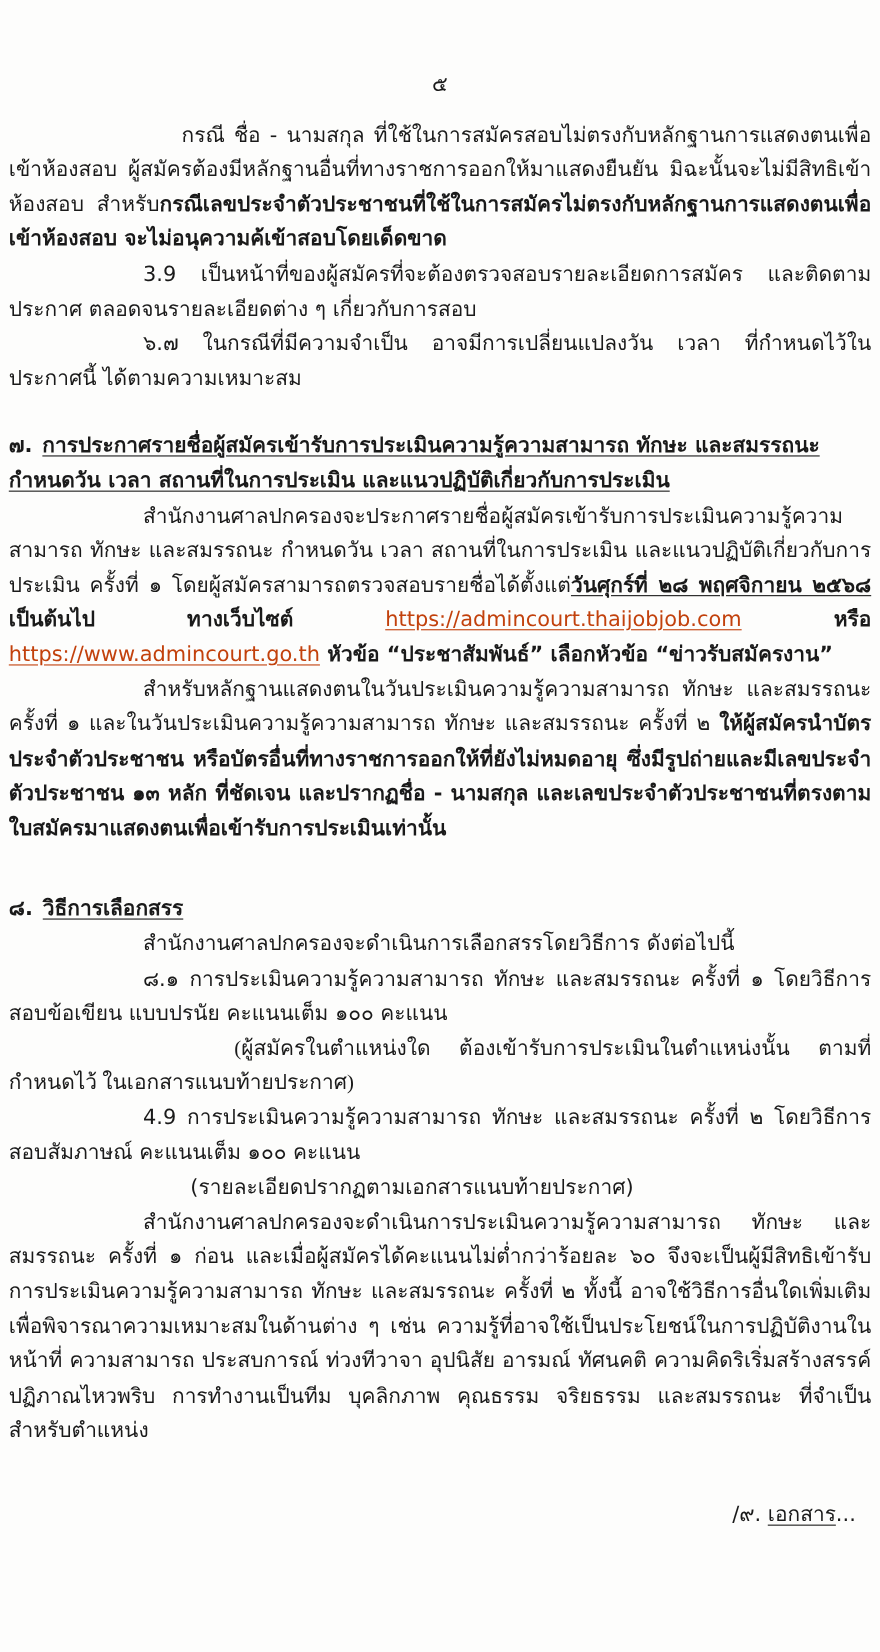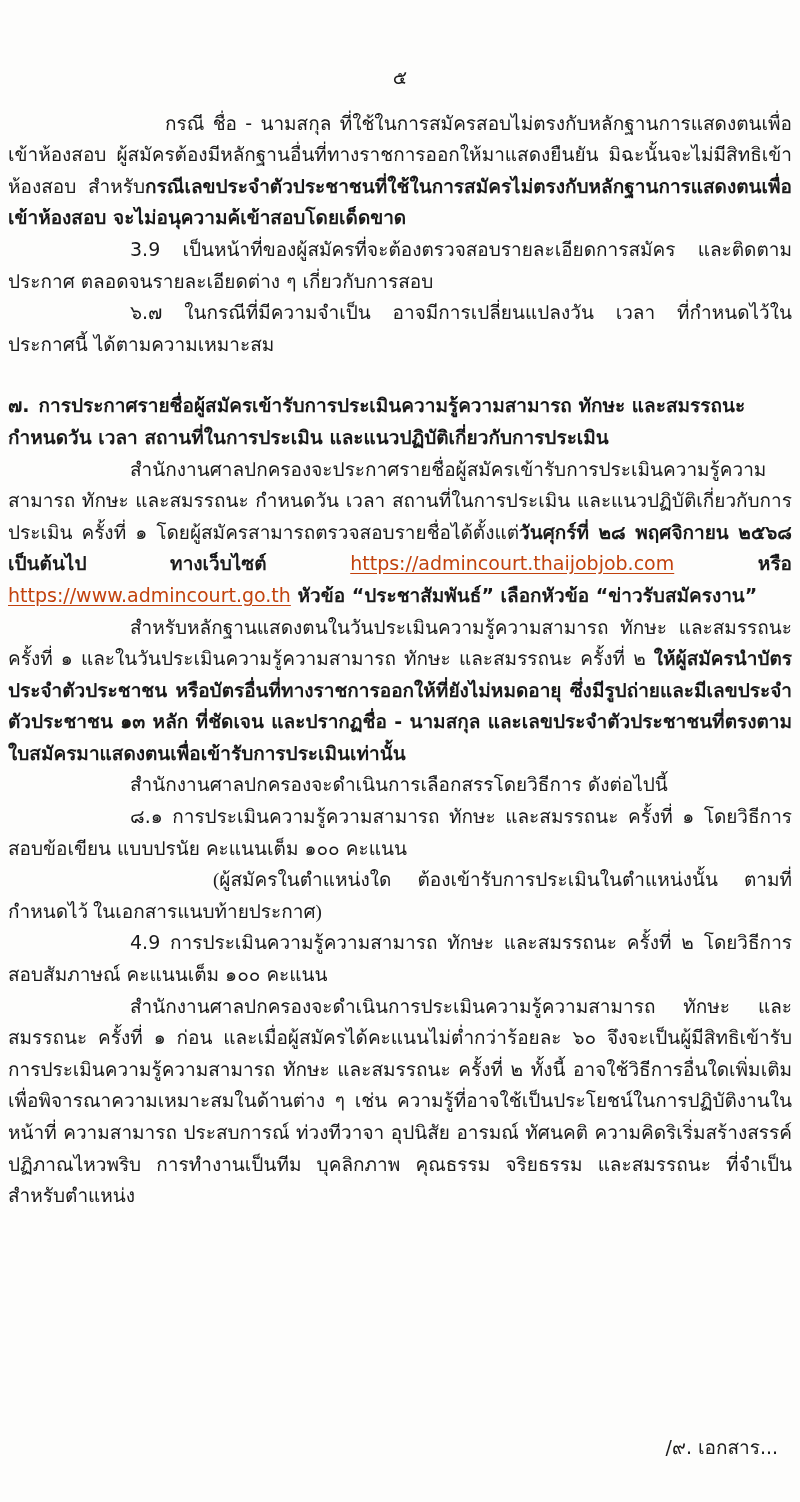--- a/index.html
+++ b/index.html
@@ -36,30 +36,30 @@
   .ind-n2 { text-indent: 165px; }   
   .heading {
     margin: 0;
     font-weight: 700;
     text-align: left;
   }
   .heading > span:first-child { margin-right: 9px; }
   .mt-sec7 { margin-top: 30px; }
   .mt-sec8 { margin-top: 42px; }
   .b { font-weight: 700; }
-  .u { text-underline-offset: 3px; margin-top: 40px; }
+  .u { text-decoration: underline; text-underline-offset: 3px; margin-top: 40px; }
   a.link {
     color: #c2410c;
     text-decoration: underline;
     text-underline-offset: 3px;
     cursor: pointer;
   }
   .footer-note {
     position: absolute;
-    top: 1432px;
+    top: 1362px;
     right: 22px;
     text-align: left;
   }
 </style>
 </head>
 <body>
 
 <div class="page">
 
   <div class="page-number">๕</div>
@@ -69,27 +69,29 @@
   <p class="para ind-md"><span>3.9 เป็นหน้าที่ของผู้สมัครที่จะต้องตรวจสอบรายละเอียดการสมัคร และติดตามประกาศ ตลอดจนรายละเอียดต่าง ๆ เกี่ยวกับการสอบ</span></p>
 
   <p class="para ind-md"><span>๖.๗ ในกรณีที่มีความจำเป็น อาจมีการเปลี่ยนแปลงวัน เวลา ที่กำหนดไว้ในประกาศนี้ ได้ตามความเหมาะสม</span></p>
 
   <p class="heading mt-sec7"><span class="b">๗.</span><span class="b u">การประกาศรายชื่อผู้สมัครเข้ารับการประเมินความรู้ความสามารถ ทักษะ และสมรรถนะ กำหนดวัน เวลา สถานที่ในการประเมิน และแนวปฏิบัติเกี่ยวกับการประเมิน</span></p>
 
   <p class="para ind-md"><span>สำนักงานศาลปกครองจะประกาศรายชื่อผู้สมัครเข้ารับการประเมินความรู้ความสามารถ ทักษะ และสมรรถนะ กำหนดวัน เวลา สถานที่ในการประเมิน และแนวปฏิบัติเกี่ยวกับการประเมิน ครั้งที่ ๑ โดยผู้สมัครสามารถตรวจสอบรายชื่อได้ตั้งแต่</span><span class="b u">วันศุกร์ที่ ๒๘ พฤศจิกายน ๒๕๖๘</span><span class="b"> เป็นต้นไป ทางเว็บไซต์ </span><a href="#" class="link">https://admincourt.thaijobjob.com</a><span class="b"> หรือ </span><a href="#" class="link">https://www.admincourt.go.th</a><span class="b"> หัวข้อ “ประชาสัมพันธ์” เลือกหัวข้อ “ข่าวรับสมัครงาน”</span></p>
 
   <p class="para ind-md"><span>สำหรับหลักฐานแสดงตนในวันประเมินความรู้ความสามารถ ทักษะ และสมรรถนะ ครั้งที่ ๑ และในวันประเมินความรู้ความสามารถ ทักษะ และสมรรถนะ ครั้งที่ ๒ </span><span class="b">ให้ผู้สมัครนำบัตรประจำตัวประชาชน หรือบัตรอื่นที่ทางราชการออกให้ที่ยังไม่หมดอายุ ซึ่งมีรูปถ่ายและมีเลขประจำตัวประชาชน ๑๓ หลัก ที่ชัดเจน และปรากฏชื่อ - นามสกุล และเลขประจำตัวประชาชนที่ตรงตามใบสมัครมาแสดงตนเพื่อเข้ารับการประเมินเท่านั้น</span></p>
 
+  <p class="heading mt-sec8"><span class="b">๘.</span><span class="b u">วิธีการเลือกสรร</span></p>
 
   <p class="para ind-md"><span>สำนักงานศาลปกครองจะดำเนินการเลือกสรรโดยวิธีการ ดังต่อไปนี้</span></p>
 
   <p class="para ind-md"><span>๘.๑ การประเมินความรู้ความสามารถ ทักษะ และสมรรถนะ ครั้งที่ ๑ โดยวิธีการสอบข้อเขียน แบบปรนัย คะแนนเต็ม ๑๐๐ คะแนน</span></p>
 
   <p class="para ind-n1"><span>(ผู้สมัครในตำแหน่งใด ต้องเข้ารับการประเมินในตำแหน่งนั้น ตามที่กำหนดไว้ ในเอกสารแนบท้ายประกาศ)</span></p>
 
   <p class="para ind-md"><span>4.9 การประเมินความรู้ความสามารถ ทักษะ และสมรรถนะ ครั้งที่ ๒ โดยวิธีการสอบสัมภาษณ์ คะแนนเต็ม ๑๐๐ คะแนน</span></p>
 
+  <p class="para ind-n2"><span>(รายละเอียดปรากฏตามเอกสารแนบท้ายประกาศ)</span></p>
 
   <p class="para ind-md"><span>สำนักงานศาลปกครองจะดำเนินการประเมินความรู้ความสามารถ ทักษะ และสมรรถนะ ครั้งที่ ๑ ก่อน และเมื่อผู้สมัครได้คะแนนไม่ต่ำกว่าร้อยละ ๖๐ จึงจะเป็นผู้มีสิทธิเข้ารับการประเมินความรู้ความสามารถ ทักษะ และสมรรถนะ ครั้งที่ ๒ ทั้งนี้ อาจใช้วิธีการอื่นใดเพิ่มเติมเพื่อพิจารณาความเหมาะสมในด้านต่าง ๆ เช่น ความรู้ที่อาจใช้เป็นประโยชน์ในการปฏิบัติงานในหน้าที่ ความสามารถ ประสบการณ์ ท่วงทีวาจา อุปนิสัย อารมณ์ ทัศนคติ ความคิดริเริ่มสร้างสรรค์ ปฏิภาณไหวพริบ การทำงานเป็นทีม บุคลิกภาพ คุณธรรม จริยธรรม และสมรรถนะ ที่จำเป็นสำหรับตำแหน่ง</span></p>
 
   <div class="footer-note"><span>/๙. </span><span class="u">เอกสาร</span><span>...</span></div>
 
 </div>
 
 </body></html>

